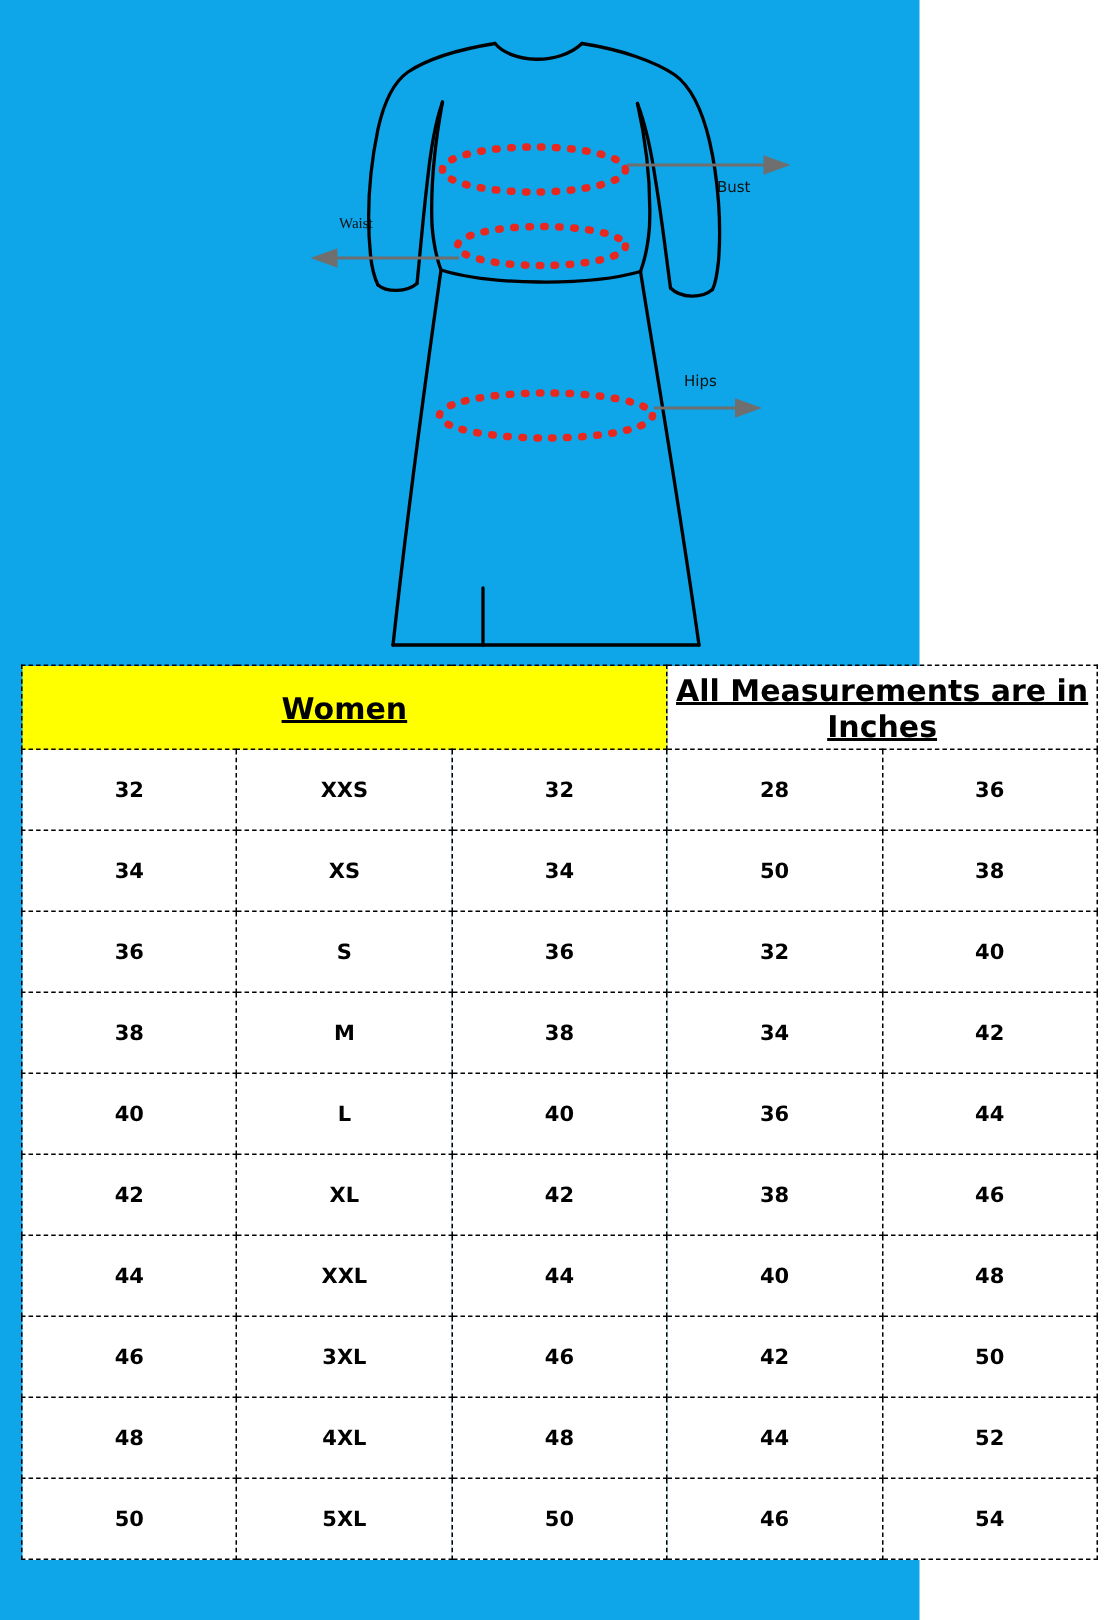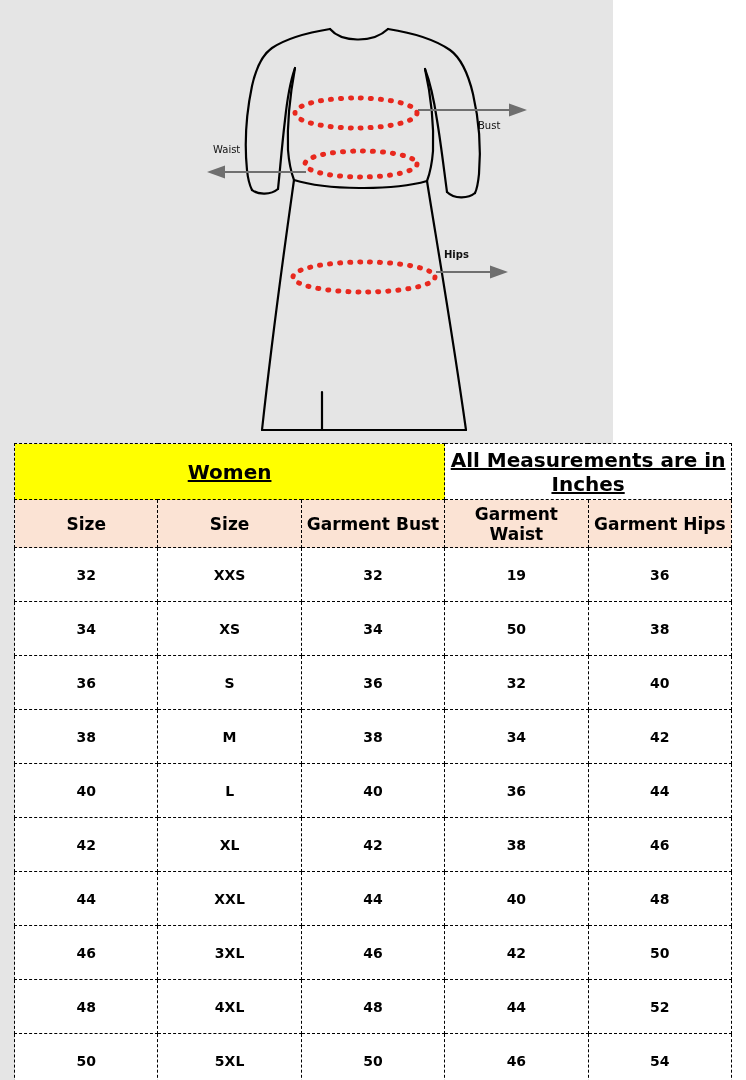--- a/index.html
+++ b/index.html
@@ -11,21 +11,21 @@
     width: 746px;
     height: 1080px;
     font-family: "DejaVu Sans", sans-serif;
     position: relative;
     overflow: hidden;
   }
   #page {
     width: 613px;
     height: 1080px;
     position: relative;
-    background: #e5e5e5;
+    background: #0ea5e9;
   }
   
   #figure-area {
     position: absolute;
     left: 0;
     top: 0;
     width: 746px;
     height: 440px;
   }
   #figure-svg {
@@ -34,22 +34,22 @@
     top: 0;
   }
   .fig-label {
     position: absolute;
     font-family: "DejaVu Sans", sans-serif;
     font-size: 10px;
     color: #111111;
     white-space: nowrap;
   }
   #label-bust  { left: 478px; top: 120px; }
-  #label-waist { left: 213px; top: 144px; }
-  #label-hips  { left: 444px; top: 249px; font-weight: bold; }
+  #label-waist { left: 226px; top: 144px; font-family: Liberation Serif, serif; }
+  #label-hips  { left: 456px; top: 249px; }
 
   
   #size-table-wrap {
     position: absolute;
     left: 14px;
     top: 443px;
     width: 718px;
   }
   table.size-table {
     border-collapse: collapse;
@@ -155,33 +155,26 @@
     <div class="fig-label" id="label-hips">Hips</div>
   </div>
 
   <div id="size-table-wrap">
     <table class="size-table">
       <tbody>
         <tr class="title-row">
           <td class="title-women" colspan="3">Women</td>
           <td class="title-measure" colspan="2">All Measurements are in Inches</td>
         </tr>
-        <tr class="header-row">
-          <td class="col-size1">Size</td>
-          <td class="col-size2">Size</td>
-          <td class="col-bust">Garment Bust</td>
-          <td class="col-waist">Garment Waist</td>
-          <td class="col-hips">Garment Hips</td>
-        </tr>
 
         <tr class="data-row">
           <td class="col-size1">32</td>
           <td class="col-size2">XXS</td>
           <td class="col-bust">32</td>
-          <td class="col-waist">19</td>
+          <td class="col-waist">28</td>
           <td class="col-hips">36</td>
         </tr>
         <tr class="data-row">
           <td class="col-size1">34</td>
           <td class="col-size2">XS</td>
           <td class="col-bust">34</td>
           <td class="col-waist">50</td>
           <td class="col-hips">38</td>
         </tr>
         <tr class="data-row">

